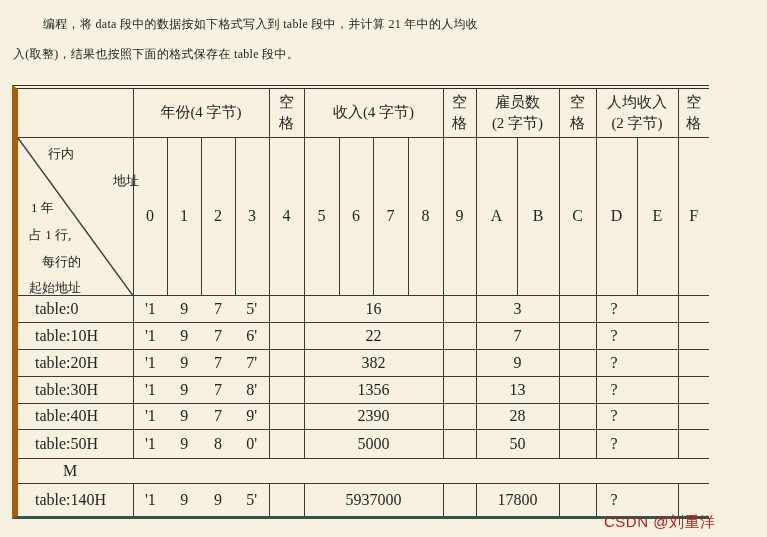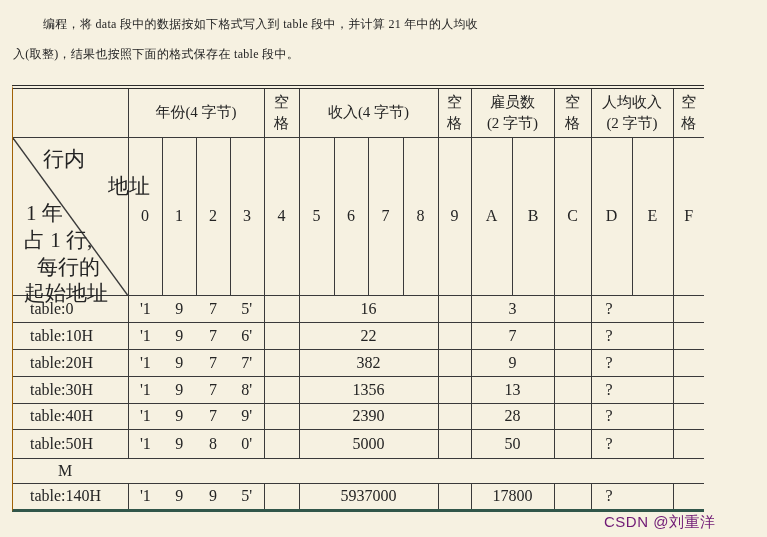--- a/index.html
+++ b/index.html
@@ -7,47 +7,47 @@
     width:767px;height:537px;position:relative;overflow:hidden;
     background:#f6f1e1;color:#242424;
     font-family:"Liberation Serif","DejaVu Serif",serif;
   }
   .intro{position:absolute;left:13px;top:9px;width:727px;font-size:12px;line-height:30px;letter-spacing:.3px;}
   .intro .l1{text-indent:30px;}
   .tablewrap{
     position:absolute;left:12px;top:85px;width:691px;
     border-top:4px double #2d2d2d;
     border-bottom:3px solid #31564a;
-    border-left:1px solid #a16207;
+    border-left:6px solid #a16207;
   }
   table{border-collapse:collapse;table-layout:fixed;width:691px;}
   td{border:1px solid #3a3a3a;padding:0;text-align:center;vertical-align:middle;font-size:16px;}
   tr td:first-child{border-left:none;}
   td.lastcol{border-right:none;}
   tr.header-row td{border-top:none;}
   tr.last-row td{border-bottom:none;}
   td.hdr{font-size:15px;line-height:21px;}
   td.rowlabel{text-align:left;padding-left:17px;}
   td.avg{text-align:left;padding-left:14px;}
   .year{display:flex;width:100%;}
   .year span{flex:1;text-align:center;}
   td.corner{position:relative;}
   .corner svg{position:absolute;left:0;top:0;width:100%;height:100%;}
-  .corner span{position:absolute;font-size:21px;white-space:nowrap;}
+  .corner span{position:absolute;font-size:13px;white-space:nowrap;}
   .c1{left:30px;top:7px;}
   .c2{left:59px;top:34px;margin-left:36px;}
   .c3{left:13px;top:61px;}
   .c4{left:11px;top:88px;}
   .c5{left:24px;top:115px;}
   .c6{left:11px;top:141px;}
   td.mcell{border:none;text-align:left;padding-left:45px;}
   .watermark{
     position:absolute;left:604px;top:513px;
     font-family:"Liberation Sans","DejaVu Sans",sans-serif;
-    font-size:15px;color:#701a75;letter-spacing:.5px;
+    font-size:15px;color:#b91c1c;letter-spacing:.5px;
   }
 </style>
 </head>
 <body>
 
 <div class="intro">
   <div class="l1">编程，将 data 段中的数据按如下格式写入到 table 段中，并计算 21 年中的人均收</div>
   <div class="l2">入(取整)，结果也按照下面的格式保存在 table 段中。</div>
 </div>
 
@@ -245,21 +245,21 @@
     <td colspan="2">50</td>
     <td></td>
     <td colspan="2" class="avg">?</td>
     <td class="lastcol"></td>
   </tr>
 
   <tr style="height:25px">
     <td colspan="17" class="mcell">M</td>
   </tr>
 
-  <tr class="last-row" style="height:26px">
+  <tr class="last-row" style="height:33px">
     <td class="rowlabel">table:140H</td>
     <td colspan="4">
             <div class="year">
       <span>'1</span>
               <span>9</span>
               <span>9</span>
               <span>5'</span>
     </div>
           </td>
     <td></td>

